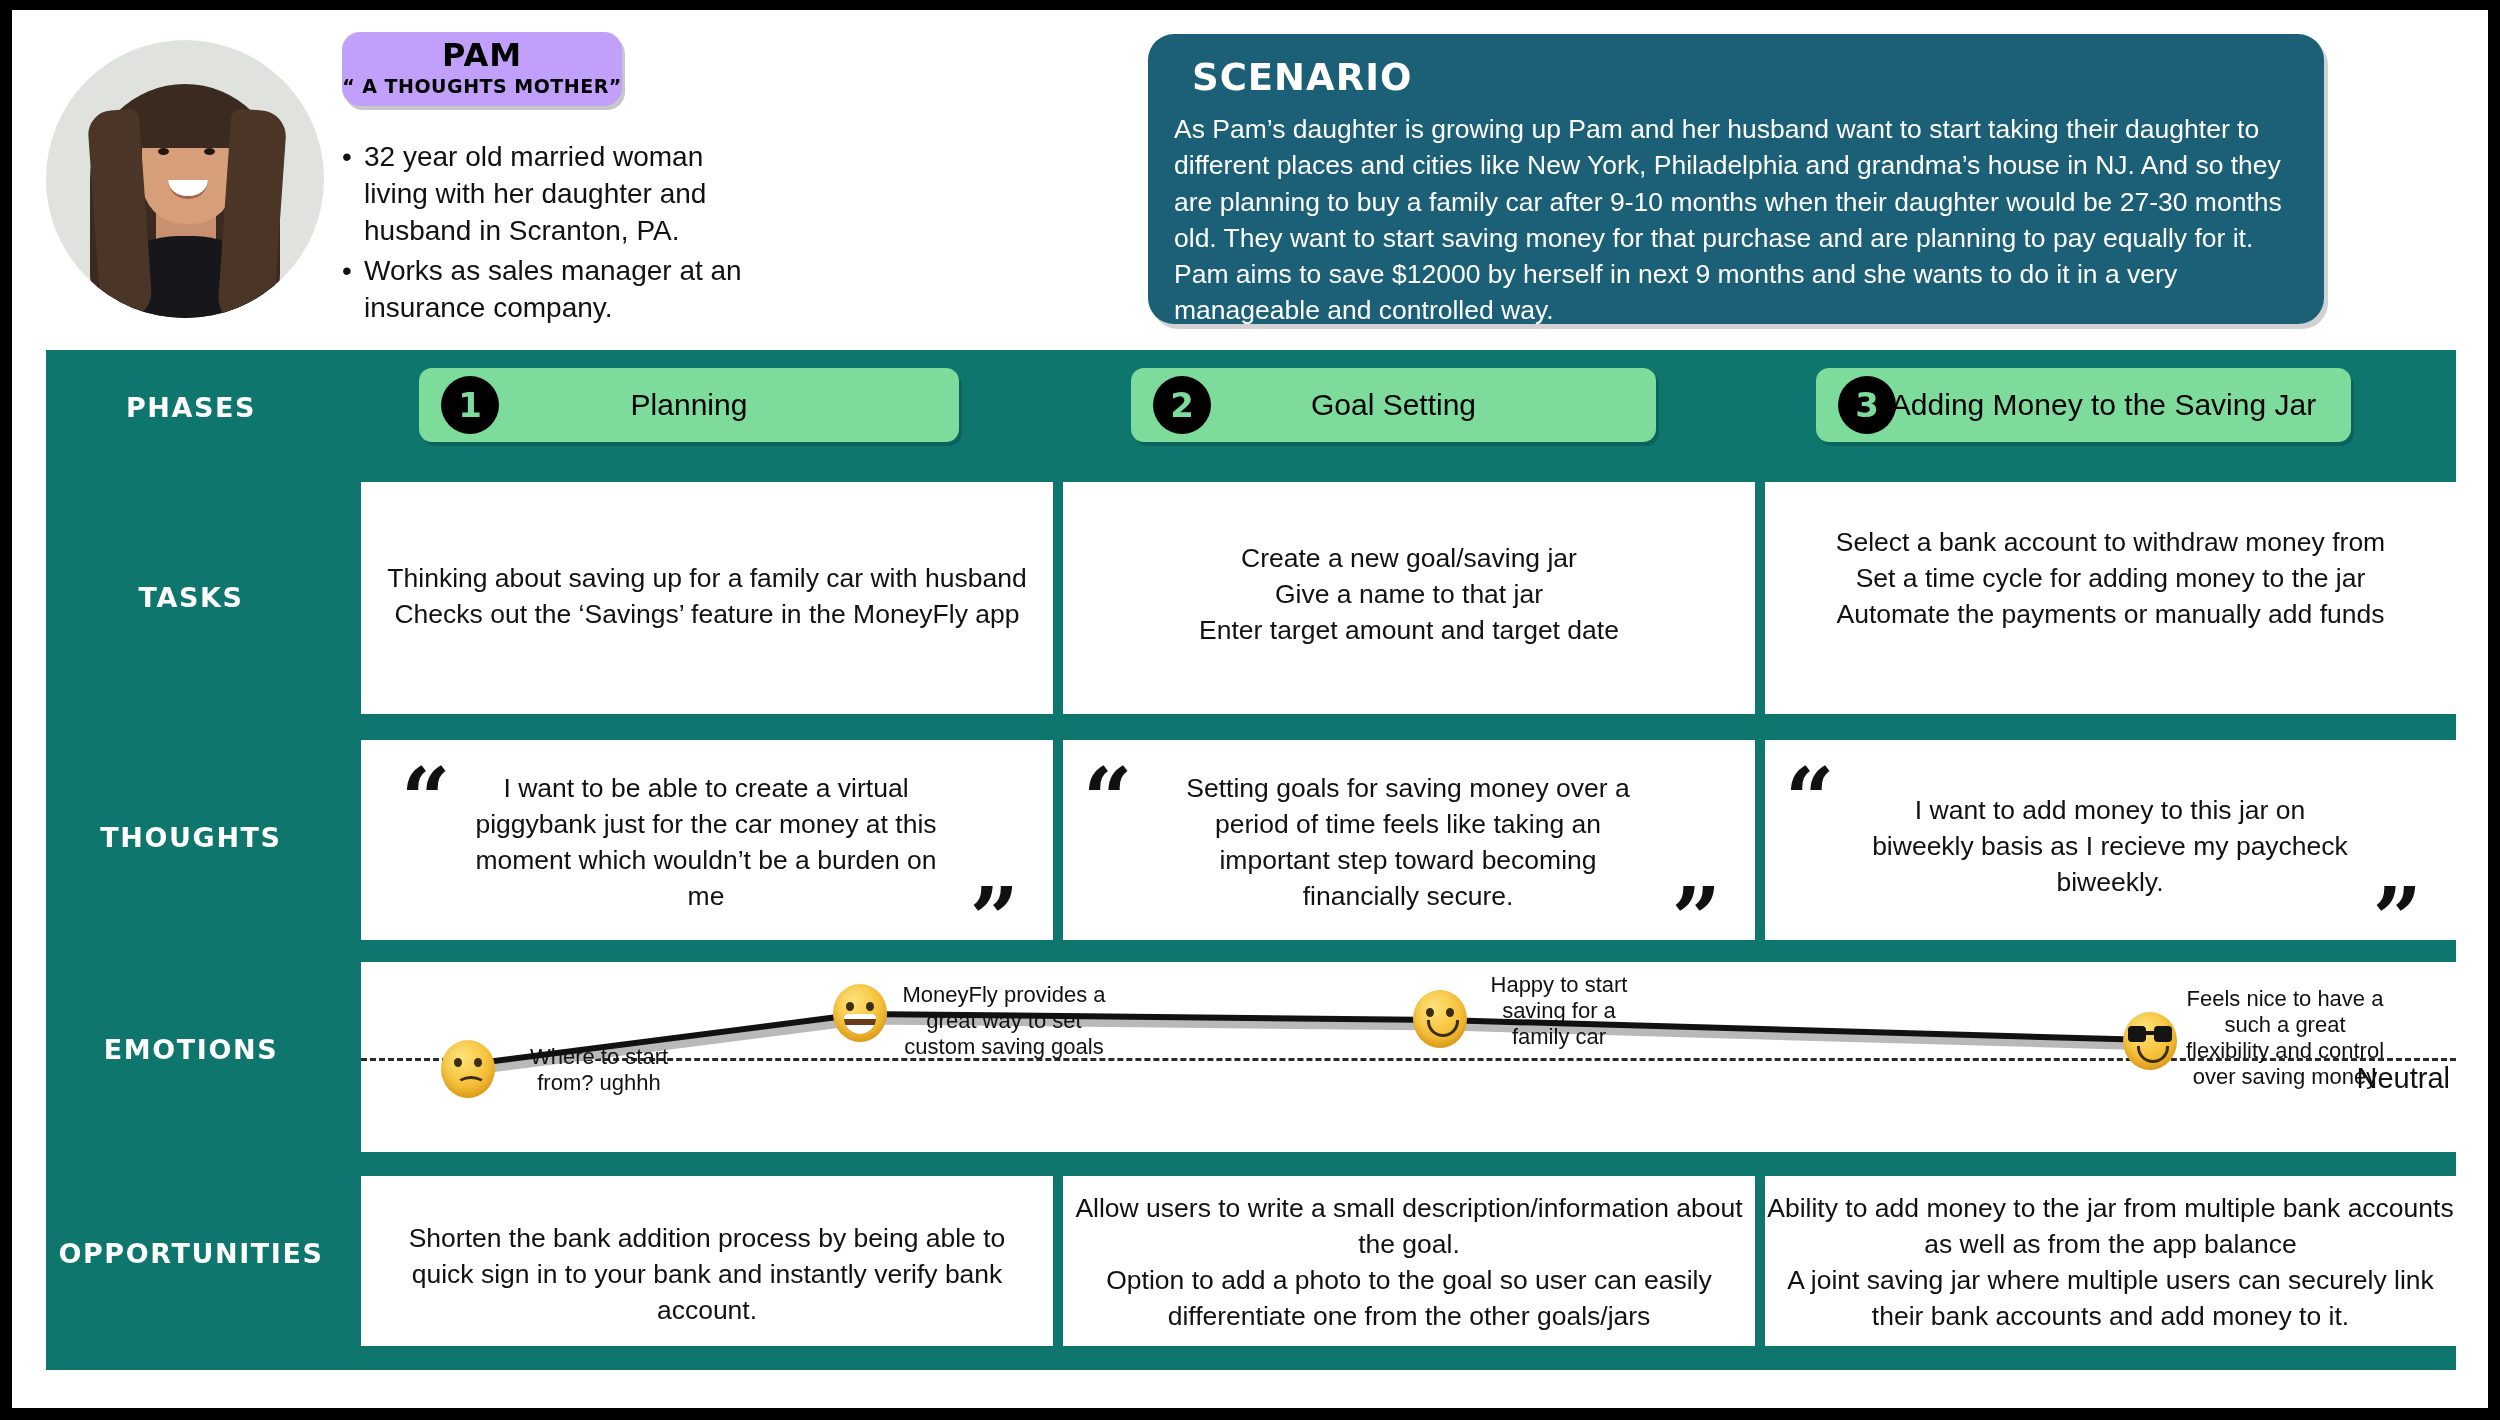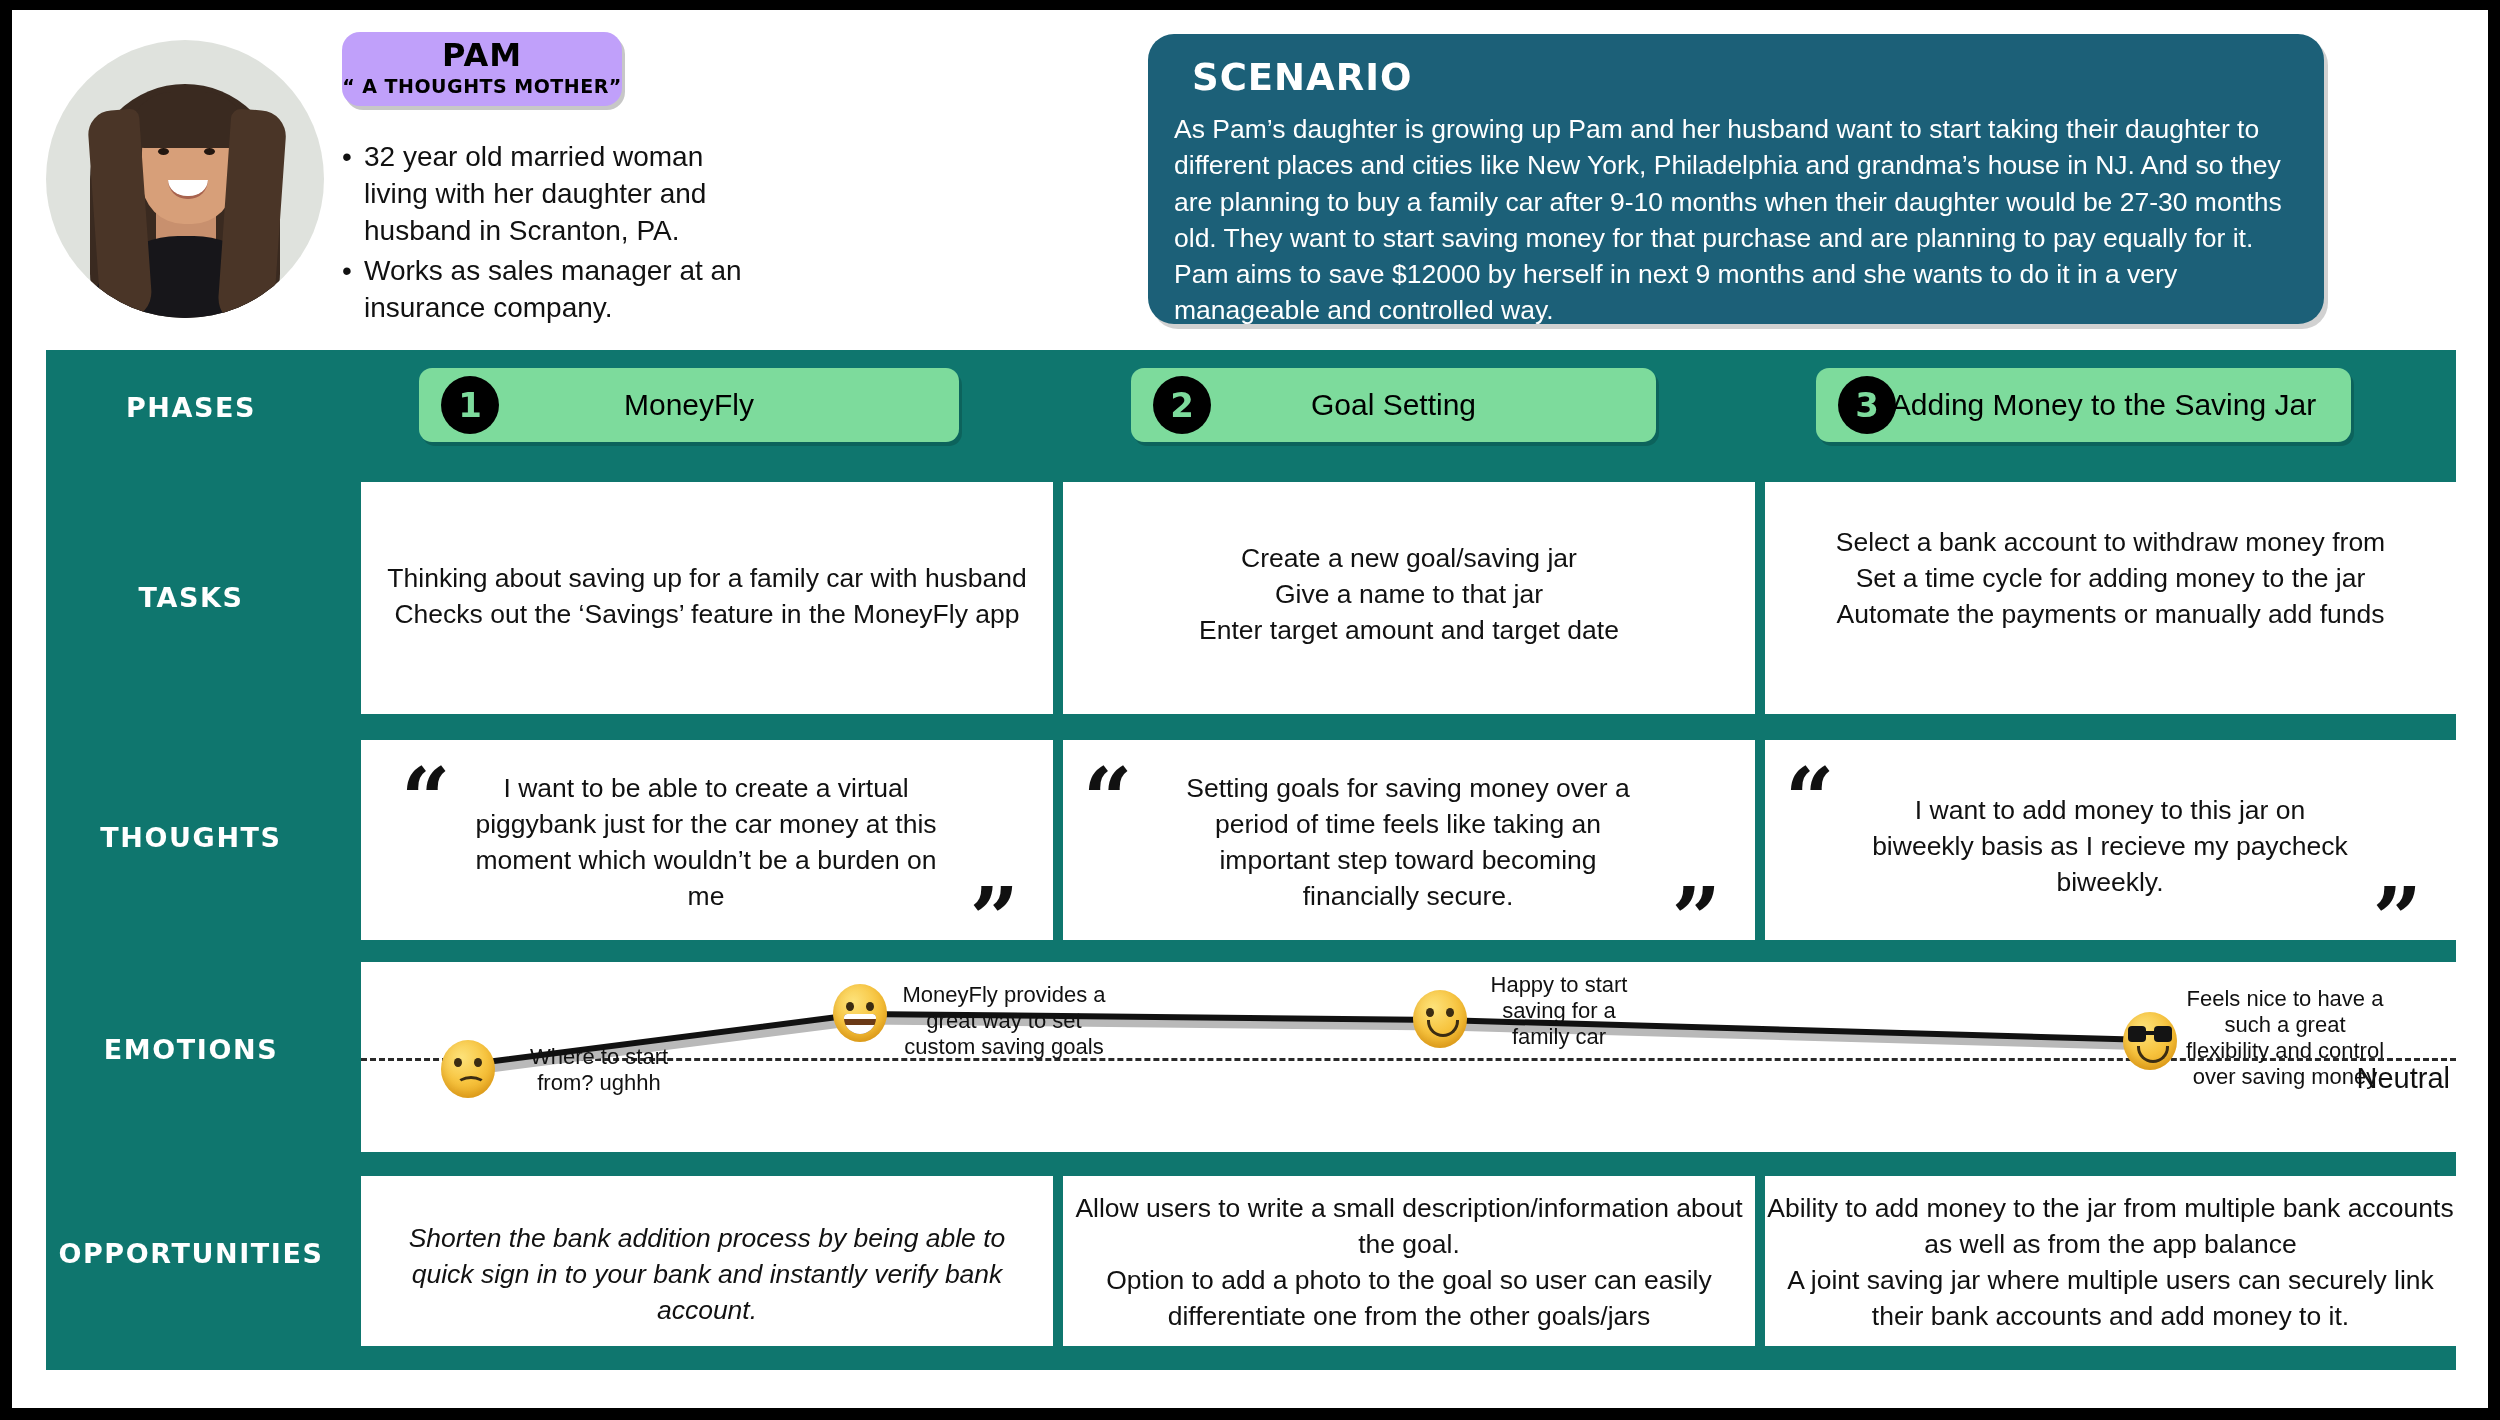--- a/index.html
+++ b/index.html
@@ -259,21 +259,21 @@
     <p>As Pam’s daughter is growing up Pam and her husband want to start taking their daughter to different places and cities like New York, Philadelphia and grandma’s house in NJ. And so they are planning to buy a family car after 9-10 months when their daughter would be 27-30 months old. They want to start saving money for that purchase and are planning to pay equally for it. Pam aims to save $12000 by herself in next 9 months and she wants to do it in a very manageable and controlled way.</p>
   </div>
 
   <div class="board">
 
     <div class="row row-phases">
       <div class="rowlabel" style="top:24px;">PHASES</div>
 
       <div class="phase" style="left:373px;width:540px;">
         <div class="badge">1</div>
-        <div class="plabel">MoneyFly</div>
+        <div class="plabel">Planning</div>
       </div>
       <div class="phase" style="left:1085px;width:525px;">
         <div class="badge">2</div>
         <div class="plabel">Goal Setting</div>
       </div>
       <div class="phase" style="left:1770px;width:535px;">
         <div class="badge">3</div>
         <div class="plabel" style="padding-left:40px;box-sizing:border-box;">Adding Money to the Saving Jar</div>
       </div>
     </div>
@@ -360,21 +360,21 @@
           <div class="m-smile" style="top:34px;"></div>
         </div>
         <div class="emo-note" style="left:1824px;top:24px;width:200px;">Feels nice to have a such a great flexibility and control over saving money</div>
       </div>
     </div>
 
     <div class="row row-opps">
       <div class="rowlabel" style="top:62px;">OPPORTUNITIES</div>
 
       <div class="cell c1">
-        <div class="cell-text" style="top:44px;padding:0 14px;box-sizing:border-box;white-space:pre-line;font-style:italic;">Shorten the bank addition process by being able to quick sign in to your bank and instantly verify bank account.</div>
+        <div class="cell-text" style="top:44px;padding:0 14px;box-sizing:border-box;white-space:pre-line;">Shorten the bank addition process by being able to quick sign in to your bank and instantly verify bank account.</div>
       </div>
       <div class="cell c2">
         <div class="cell-text" style="top:14px;padding:0 4px;box-sizing:border-box;white-space:pre-line;">Allow users to write a small description/information about the goal.
 Option to add a photo to the goal so user can easily differentiate one from the other goals/jars</div>
       </div>
       <div class="cell c3">
         <div class="cell-text" style="top:14px;padding:0 2px;box-sizing:border-box;white-space:pre-line;">Ability to add money to the jar from multiple bank accounts as well as from the app balance
 A joint saving jar where multiple users can securely link their bank accounts and add money to it.</div>
       </div>
     </div>

